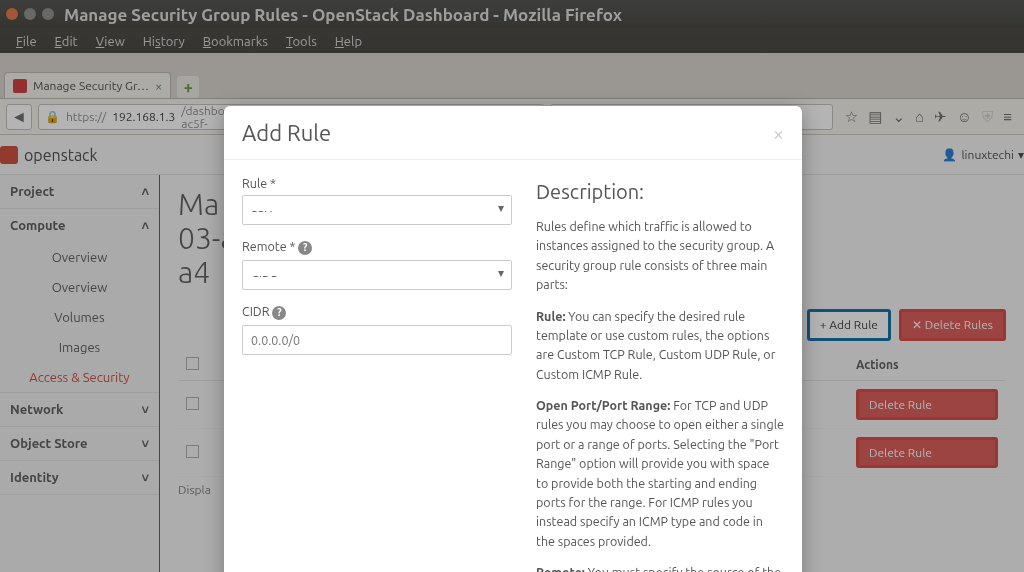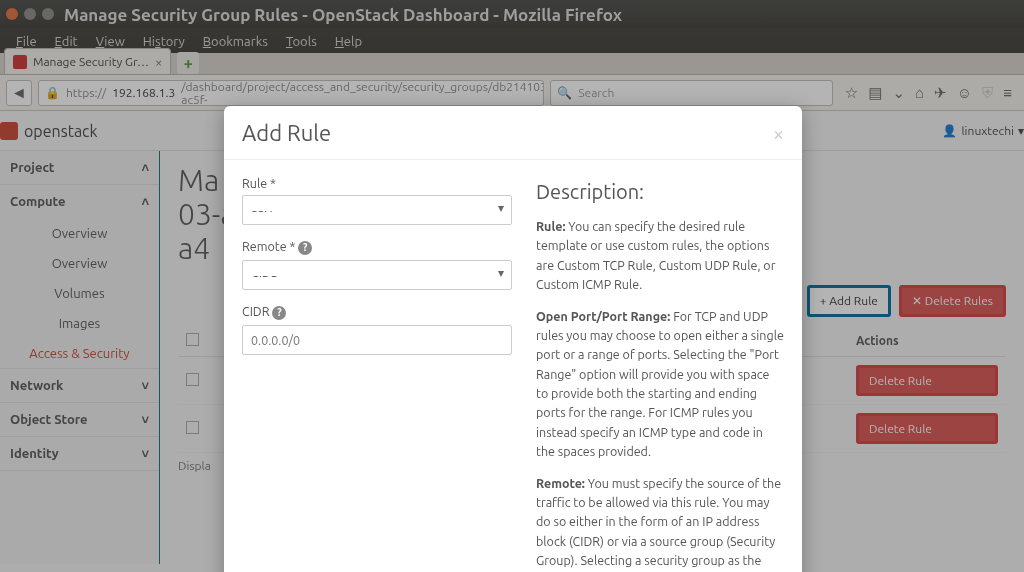--- a/index.html
+++ b/index.html
@@ -10,21 +10,21 @@
 .win-btns { display: flex; gap: 6px; margin-right: 10px; }
 .win-btn { width: 12px; height: 12px; border-radius: 50%; }
 .win-close { background: #e26f3b; }
 .win-min { background: #8b8a86; }
 .win-max { background: #8b8a86; }
 
 .menubar { height: 25px; background: linear-gradient(#403f3b,#3c3b37); display: flex; align-items: center; padding: 0 8px; gap: 2px; color: #d8d6d2; font-size: 13px; }
 .menubar span { padding: 2px 8px; cursor: default; }
 .menubar span u { text-decoration: underline; }
 
-.tabstrip { height: 22px; background: #d7d3cb; display: flex; align-items: flex-end; padding: 2px 4px 0; border-bottom: 1px solid #b5b2a9; }
+.tabstrip { height: 46px; background: #d7d3cb; display: flex; align-items: flex-end; padding: 2px 4px 0; border-bottom: 1px solid #b5b2a9; }
 .tab { display: flex; align-items: center; background: #f3f1ec; border: 1px solid #b8b5ac; border-bottom: none; border-radius: 4px 4px 0 0; height: 26px; padding: 0 8px; font-size: 12px; color: #444; max-width: 180px; gap: 6px; }
 .favicon { width: 14px; height: 14px; background: #c33; border-radius: 2px; }
 .tab-close { color: #777; font-size: 13px; }
 .tab-add { width: 22px; height: 22px; margin-left: 6px; display: flex; align-items: center; justify-content: center; color: #5a9a3a; font-size: 16px; font-weight: bold; background: #eceae3; border-radius: 3px; }
 
 .navbar { height: 36px; background: #f3f1ec; border-bottom: 1px solid #c8c5bd; display: flex; align-items: center; padding: 0 6px; gap: 6px; }
 .nav-back { width: 26px; height: 26px; border: 1px solid #c0bdb4; border-radius: 3px; display: flex; align-items: center; justify-content: center; color: #666; background: #fff; }
 .urlbar { flex: 1.1; height: 26px; border: 1px solid #c0bdb4; border-radius: 3px; background: #fff; display: flex; align-items: center; padding: 0 6px; font-size: 12px; color: #888; gap: 6px; overflow: hidden; }
 .urlbar span.dark { color: #333; }
 .searchbar { flex: 0.6; height: 26px; border: 1px solid #c0bdb4; border-radius: 3px; background: #fff; display: flex; align-items: center; padding: 0 6px; font-size: 12px; color: #999; gap: 6px; }
@@ -247,19 +247,20 @@
           </select>
         </div>
       </div>
       <div class="form-group">
         <label class="form-label"><span>CIDR</span> <span class="help-ic">?</span></label>
         <input class="form-input" placeholder="0.0.0.0/0" style="">
       </div>
     </div>
     <div class="desc-col">
       <h4>Description:</h4>
+      <p>Rules define which traffic is allowed to instances assigned to the security group. A security group rule consists of three main parts:</p>
       <p><b>Rule:</b><span> You can specify the desired rule template or use custom rules, the options are Custom TCP Rule, Custom UDP Rule, or Custom ICMP Rule.</span></p>
       <p><b>Open Port/Port Range:</b><span> For TCP and UDP rules you may choose to open either a single port or a range of ports. Selecting the "Port Range" option will provide you with space to provide both the starting and ending ports for the range. For ICMP rules you instead specify an ICMP type and code in the spaces provided.</span></p>
       <p><b>Remote:</b><span> You must specify the source of the traffic to be allowed via this rule. You may do so either in the form of an IP address block (CIDR) or via a source group (Security Group). Selecting a security group as the source will allow any other instance in that security group access to any other instance via this rule.</span></p>
     </div>
   </div>
 
 </div>
 
 </body></html>

